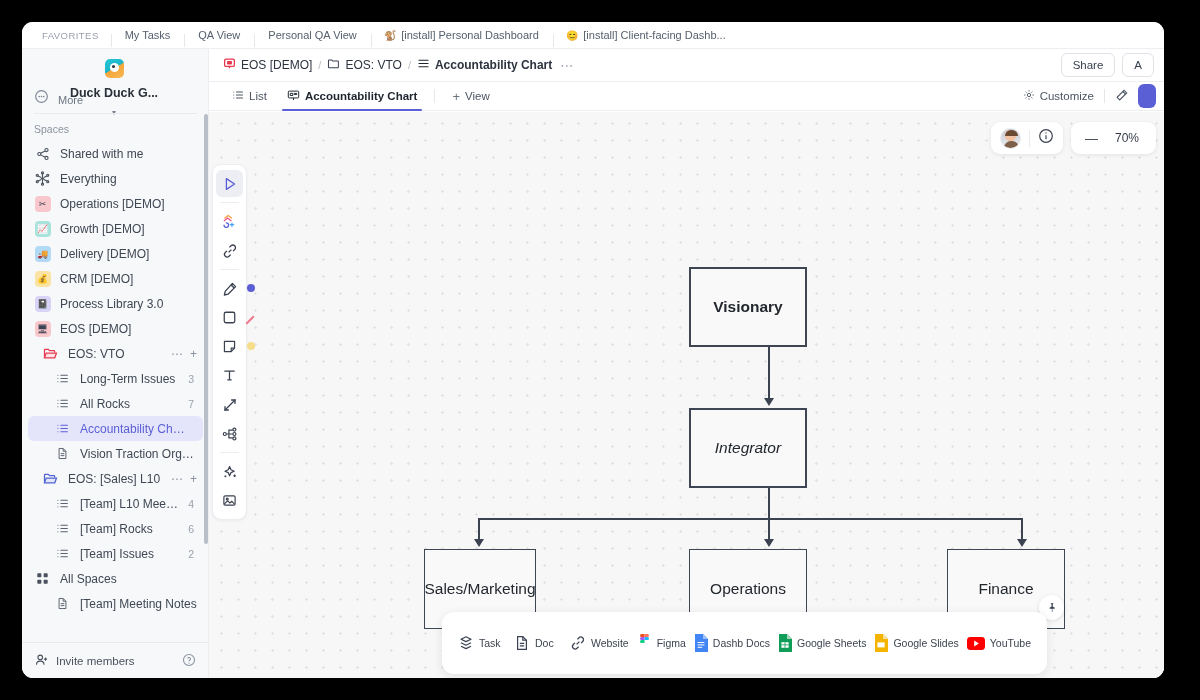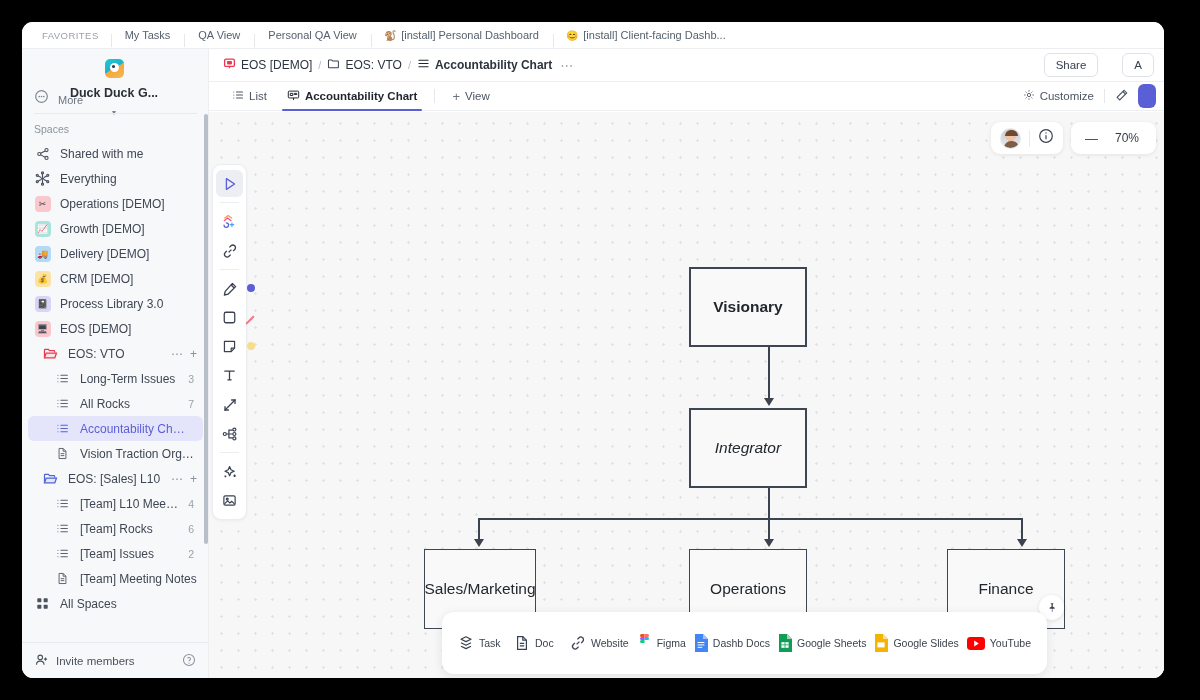--- a/index.html
+++ b/index.html
@@ -124,21 +124,21 @@
   
   #main { position: absolute; left: 187px; top: 27px; right: 0; bottom: 0; background: #fff; }
   #breadcrumb-bar {
     height: 33px; display: flex; align-items: center; justify-content: space-between;
     padding: 0 0 0 14px; border-bottom: 1px solid #eceef1;
   }
   #breadcrumb { display: flex; align-items: center; gap: 6px; font-size: 12px; color: #2d343f; }
   #breadcrumb .crumb { display: flex; align-items: center; gap: 5px; cursor: pointer; white-space: nowrap; }
   #breadcrumb .slash { color: #b6bcc6; font-size: 11px; }
   #breadcrumb .cur { font-weight: bold; }
-  .hdr-right { display: flex; align-items: center; gap: 24px; padding-right: 10px; }
+  .hdr-right { display: flex; align-items: center; gap: 7px; padding-right: 10px; }
   .btn-outline {
     border: 1px solid #dfe2e7; border-radius: 6px;
     height: 24px; padding: 0 11px; font-size: 11.5px; color: #394150;
     display: flex; align-items: center; background: #fff; cursor: pointer;
   }
   .btn-primary {
     background: #5b5fd6; color: #fff; border: none; border-radius: 6px;
     height: 24px; padding: 0 11px; font-size: 11.5px;
     display: flex; align-items: center; cursor: pointer;
   }
@@ -484,41 +484,41 @@
               <g stroke="#5a6270" stroke-width="1.3" stroke-linecap="round">
                 <path d="M6 4h8M6 8h8M6 12h8M2.4 4h.01M2.4 8h.01M2.4 12h.01"></path>
               </g>
             </svg>
         </span>
         <span class="txt">[Team] Issues</span>
         <span class="count">2</span>
       </div>
 
 
-      <div class="nav-item indent2">
-        <span class="ico">
-          <svg width="13" height="13" viewBox="0 0 16 16" fill="none" stroke="#5a6270" stroke-width="1.2">
-            <path d="M3.8 1.8h5l3.4 3.4v9H3.8z"></path>
-              <path d="M8.8 1.8v3.4h3.4"></path>
-              <path d="M5.8 8.2h4.4M5.8 10.6h4.4"></path>
-          </svg>
-        </span>
-        <span class="txt">[Team] Meeting Notes</span>
-      </div>
-
       <div class="nav-item">
         <span class="ico">
           <svg width="13" height="13" viewBox="0 0 16 16" fill="#4a525f">
             <rect x="1.6" y="1.6" width="5" height="5" rx="1"></rect>
               <rect x="9.4" y="1.6" width="5" height="5" rx="1"></rect>
             <rect x="1.6" y="9.4" width="5" height="5" rx="1"></rect>
               <rect x="9.4" y="9.4" width="5" height="5" rx="1"></rect>
           </svg>
         </span>
         <span class="txt">All Spaces</span>
+      </div>
+
+      <div class="nav-item indent2">
+        <span class="ico">
+          <svg width="13" height="13" viewBox="0 0 16 16" fill="none" stroke="#5a6270" stroke-width="1.2">
+            <path d="M3.8 1.8h5l3.4 3.4v9H3.8z"></path>
+              <path d="M8.8 1.8v3.4h3.4"></path>
+              <path d="M5.8 8.2h4.4M5.8 10.6h4.4"></path>
+          </svg>
+        </span>
+        <span class="txt">[Team] Meeting Notes</span>
       </div>
     </div>
 
     <div id="side-scrollbar"></div>
 
     <div id="invite-bar">
       <span style="display:flex;align-items:center;gap:7px">
         <span>
           <svg width="14" height="14" viewBox="0 0 16 16" fill="none" stroke="#4a525f" stroke-width="1.25">
             <circle cx="6" cy="5" r="2.6"></circle>

